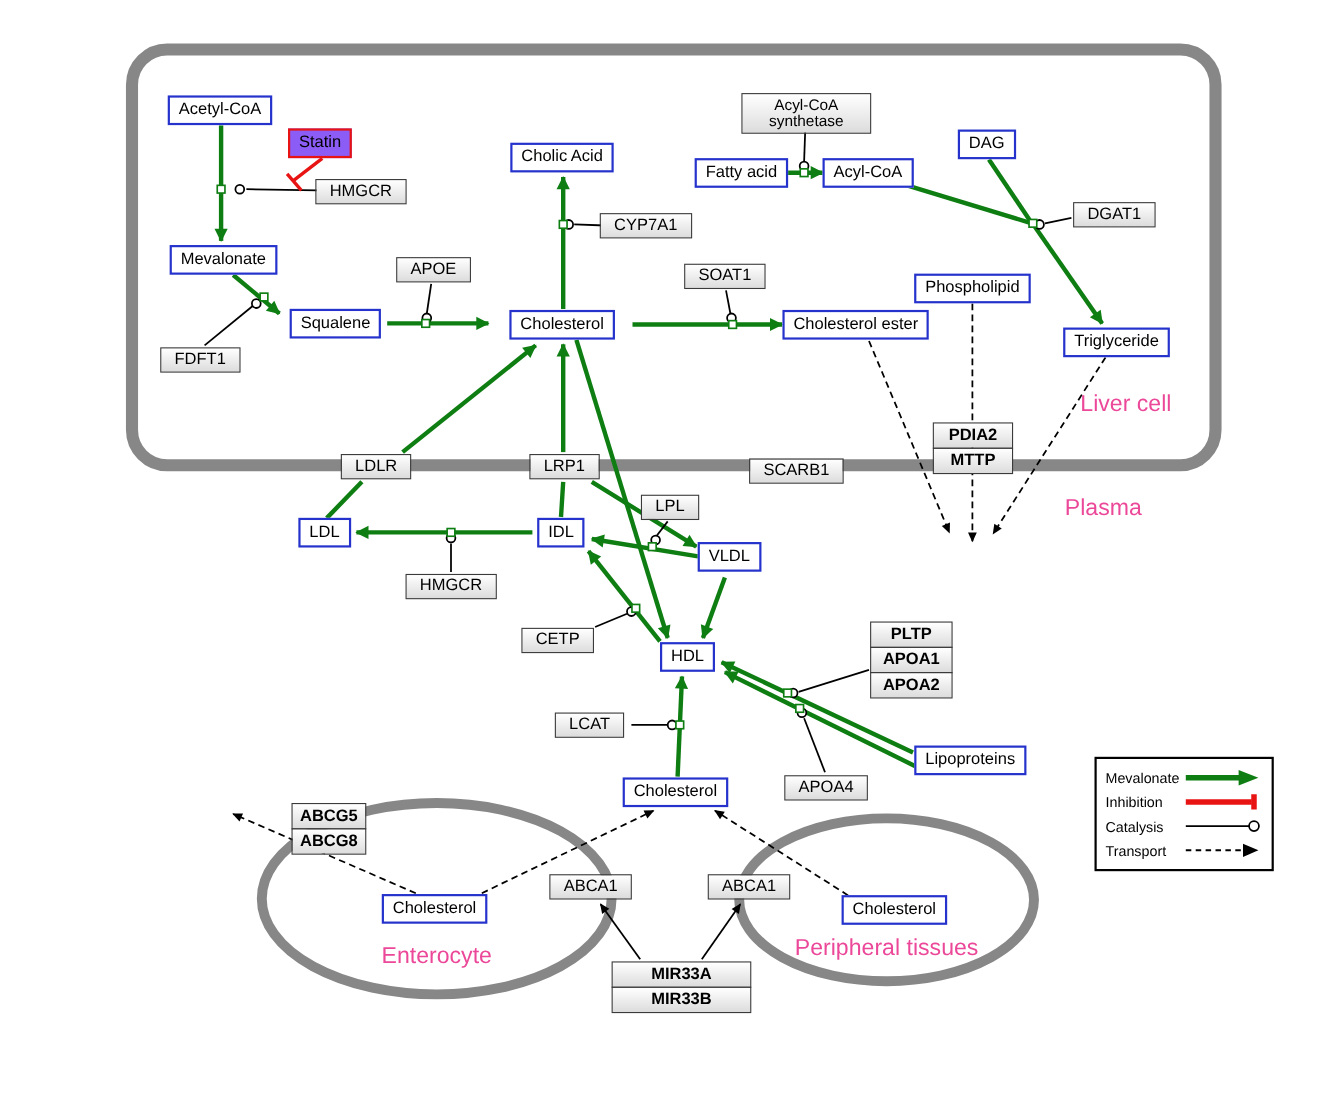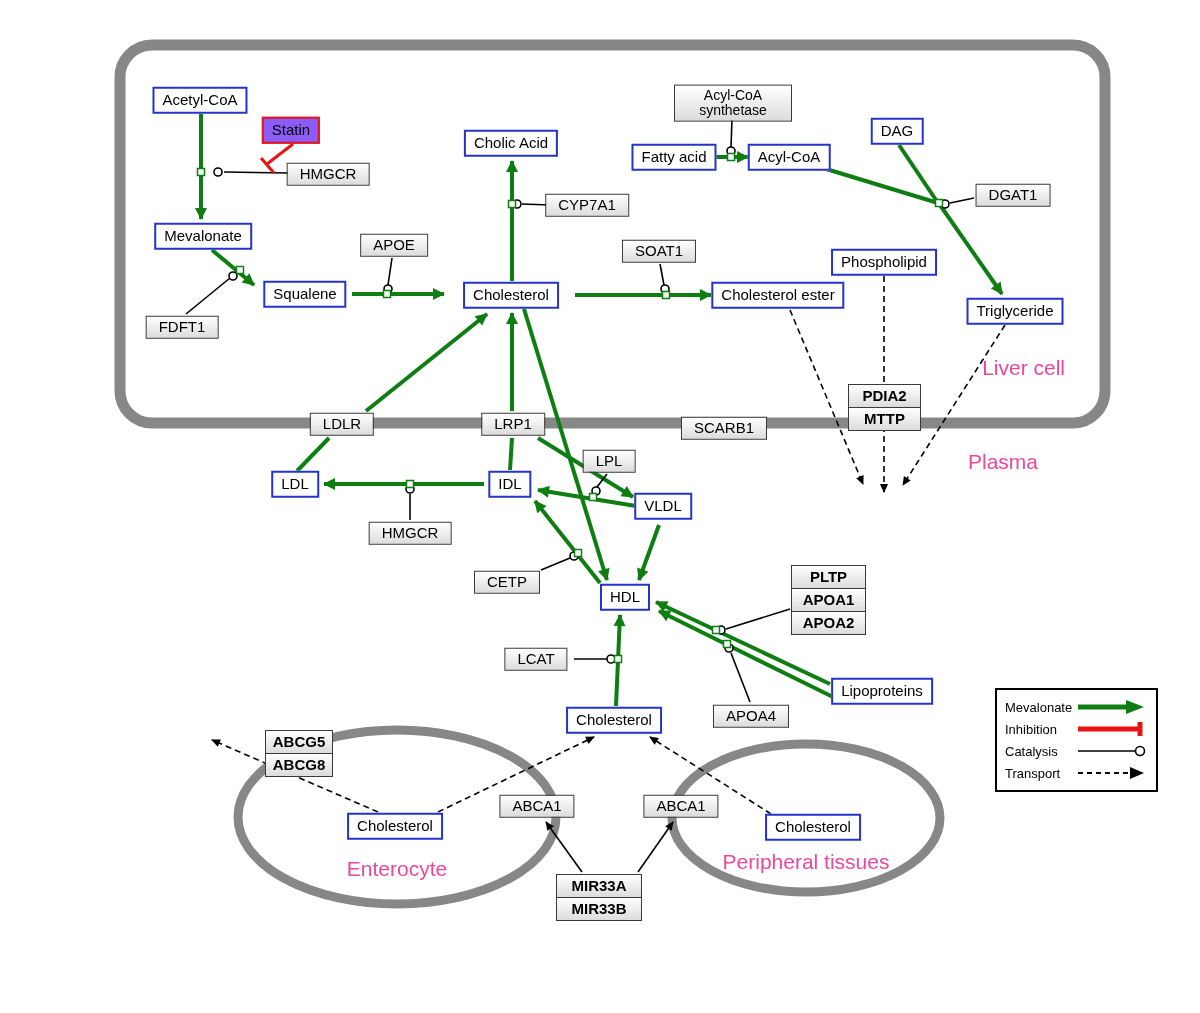--- a/index.html
+++ b/index.html
@@ -191,21 +191,21 @@
 
 
   <div class="stack" style="left:265px;top:730px;width:68px">
     <div class="cell">ABCG5</div>
     <div class="cell">ABCG8</div>
   </div>
   <div class="node metab" style="left:395px;top:826px">Cholesterol</div>
   <div class="node gene" style="left:537px;top:806px">ABCA1</div>
   <div class="node gene" style="left:681px;top:806px">ABCA1</div>
   <div class="node metab" style="left:813px;top:827px">Cholesterol</div>
-  <div class="stack" style="left:556px;top:874px;width:86px">
+  <div class="stack" style="left:556px;top:874px;width:127px">
     <div class="cell">MIR33A</div>
     <div class="cell">MIR33B</div>
   </div>
 
   <div class="legend">
     <div class="legend-row">
       <span>Mevalonate</span>
       <svg width="72" height="16">
         <line x1="2" y1="8" x2="52" y2="8" stroke="#0e7e12" stroke-width="5"></line>
         <path d="M50,1 L68,8 L50,15 Z" fill="#0e7e12"></path>

